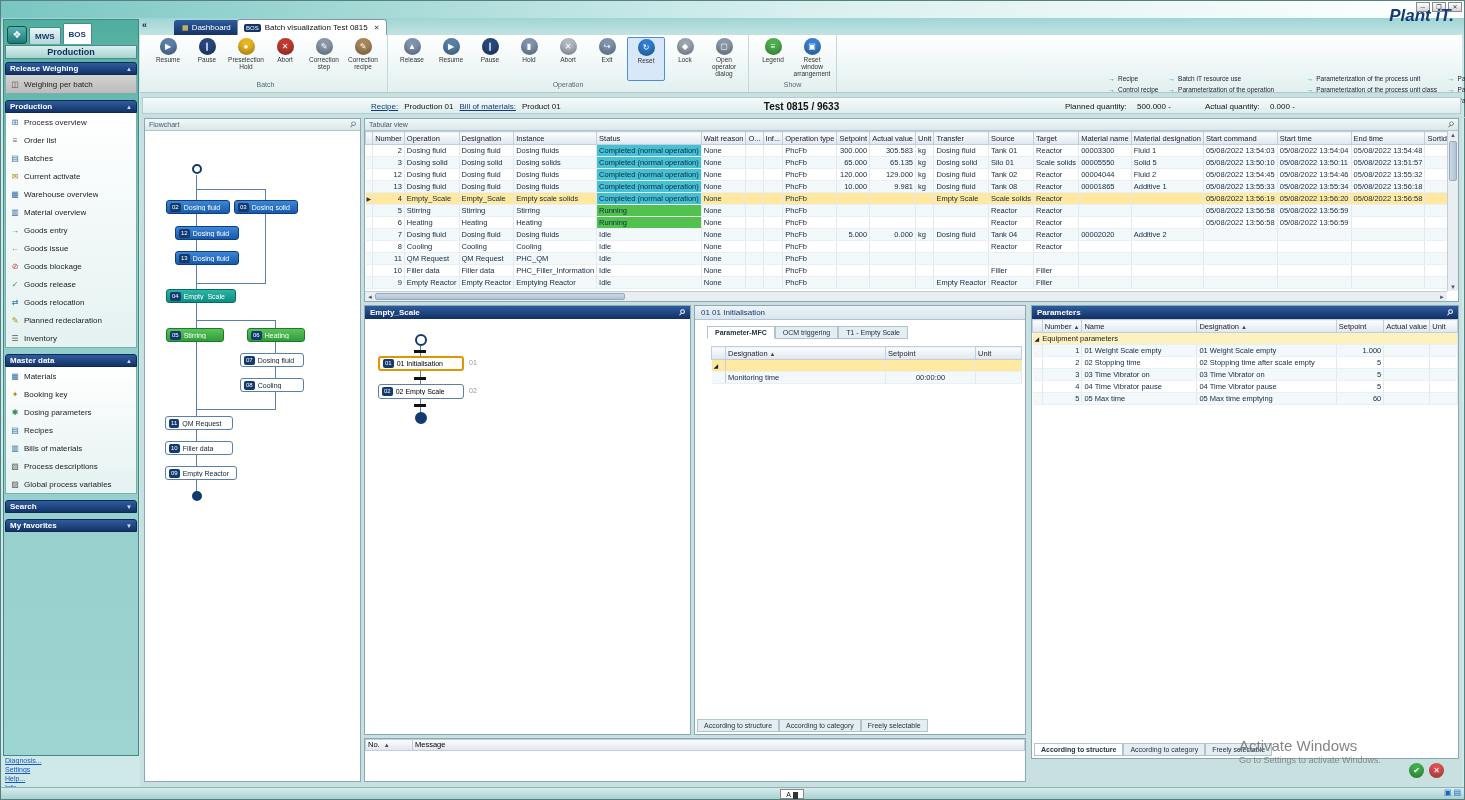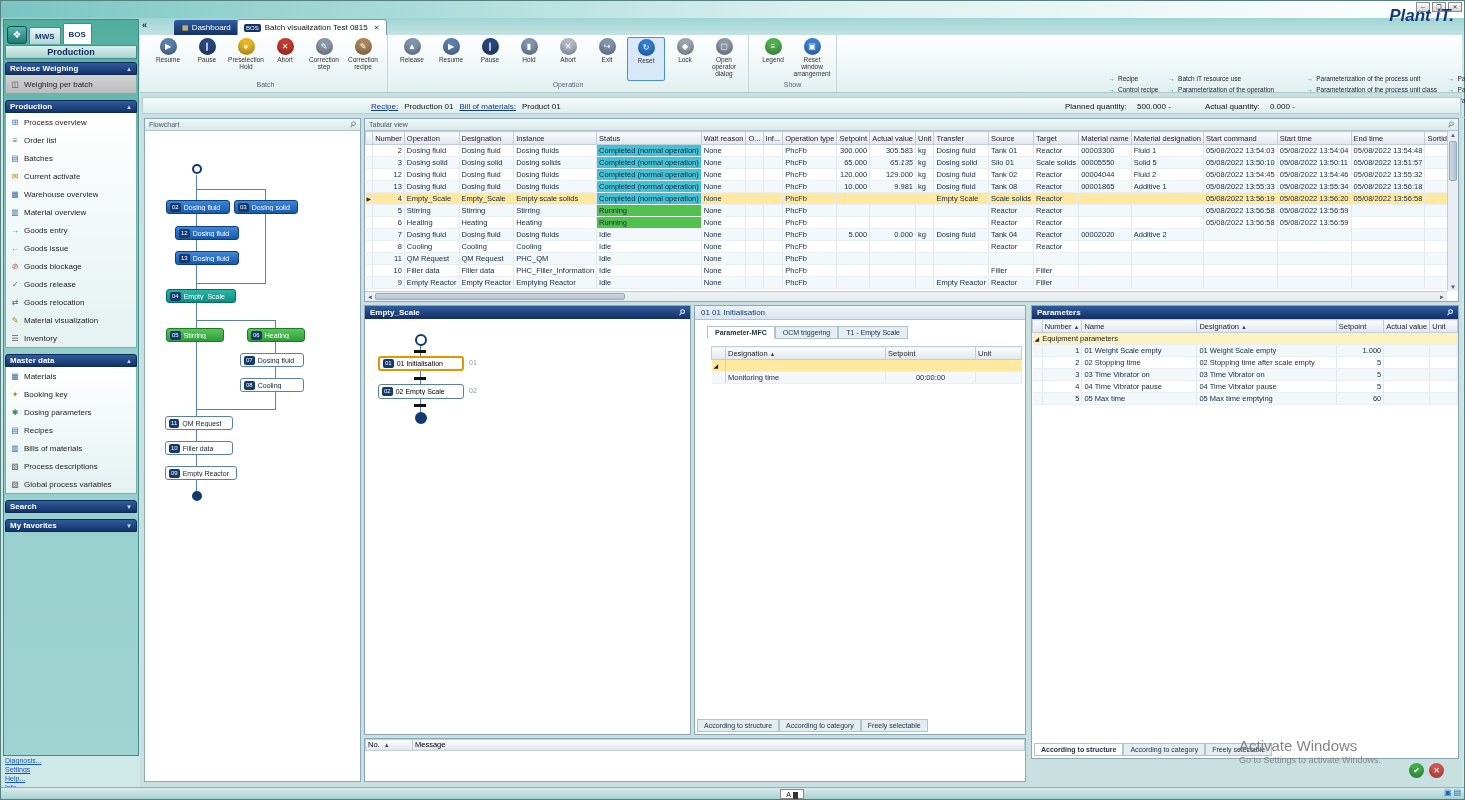--- a/index.html
+++ b/index.html
@@ -218,21 +218,21 @@
             <div class="sitem">
               <span class="sicon" style="color: rgb(46, 139, 87);">✓</span>
               <span class="slab">Goods release</span>
             </div>
             <div class="sitem">
               <span class="sicon" style="color: rgb(46, 109, 164);">⇄</span>
               <span class="slab">Goods relocation</span>
             </div>
             <div class="sitem">
               <span class="sicon" style="color: rgb(184, 134, 11);">✎</span>
-              <span class="slab">Material visualization</span>
+              <span class="slab">Planned redeclaration</span>
             </div>
             <div class="sitem">
               <span class="sicon" style="color: rgb(85, 85, 85);">☰</span>
               <span class="slab">Inventory</span>
             </div>
           </div>
         </div>
         <div class="sec">
           <div class="sec-h">
             <span>Master data</span>
@@ -457,20 +457,21 @@
     <div class="goto">Go to</div>
   </div>
 
   <div class="infobar">
     <div class="ib-left">
       <span class="iblink">Recipe:</span>
       <span>Production 01</span>
       <span class="iblink">Bill of materials:</span>
       <span>Product 01</span>
     </div>
+    <div class="ib-title">Test 0815 / 9633</div>
     <div class="ib-planned">
       <span>Planned quantity:</span>
       <span style="margin-left:8px;">500.000 -</span>
     </div>
     <div class="ib-actual">
       <span>Actual quantity:</span>
       <span style="margin-left:8px;">0.000 -</span>
     </div>
   </div>
 
@@ -631,21 +632,21 @@
               <td style="text-align: right;">3</td>
               <td>Dosing solid</td>
               <td>Dosing solid</td>
               <td>Dosing solids</td>
               <td class="st-completed">Completed (normal operation)</td>
               <td>None</td>
               <td></td>
               <td></td>
               <td>PhcFb</td>
               <td style="text-align: right;">65.000</td>
-              <td style="text-align: right; font-style: italic;">65.135</td>
+              <td style="text-align: right;">65.135</td>
               <td>kg</td>
               <td>Dosing solid</td>
               <td>Silo 01</td>
               <td>Scale solids</td>
               <td>00005550</td>
               <td>Solid 5</td>
               <td>05/08/2022 13:50:10</td>
               <td>05/08/2022 13:50:11</td>
               <td>05/08/2022 13:51:57</td>
               <td style="text-align: right;">2</td>

